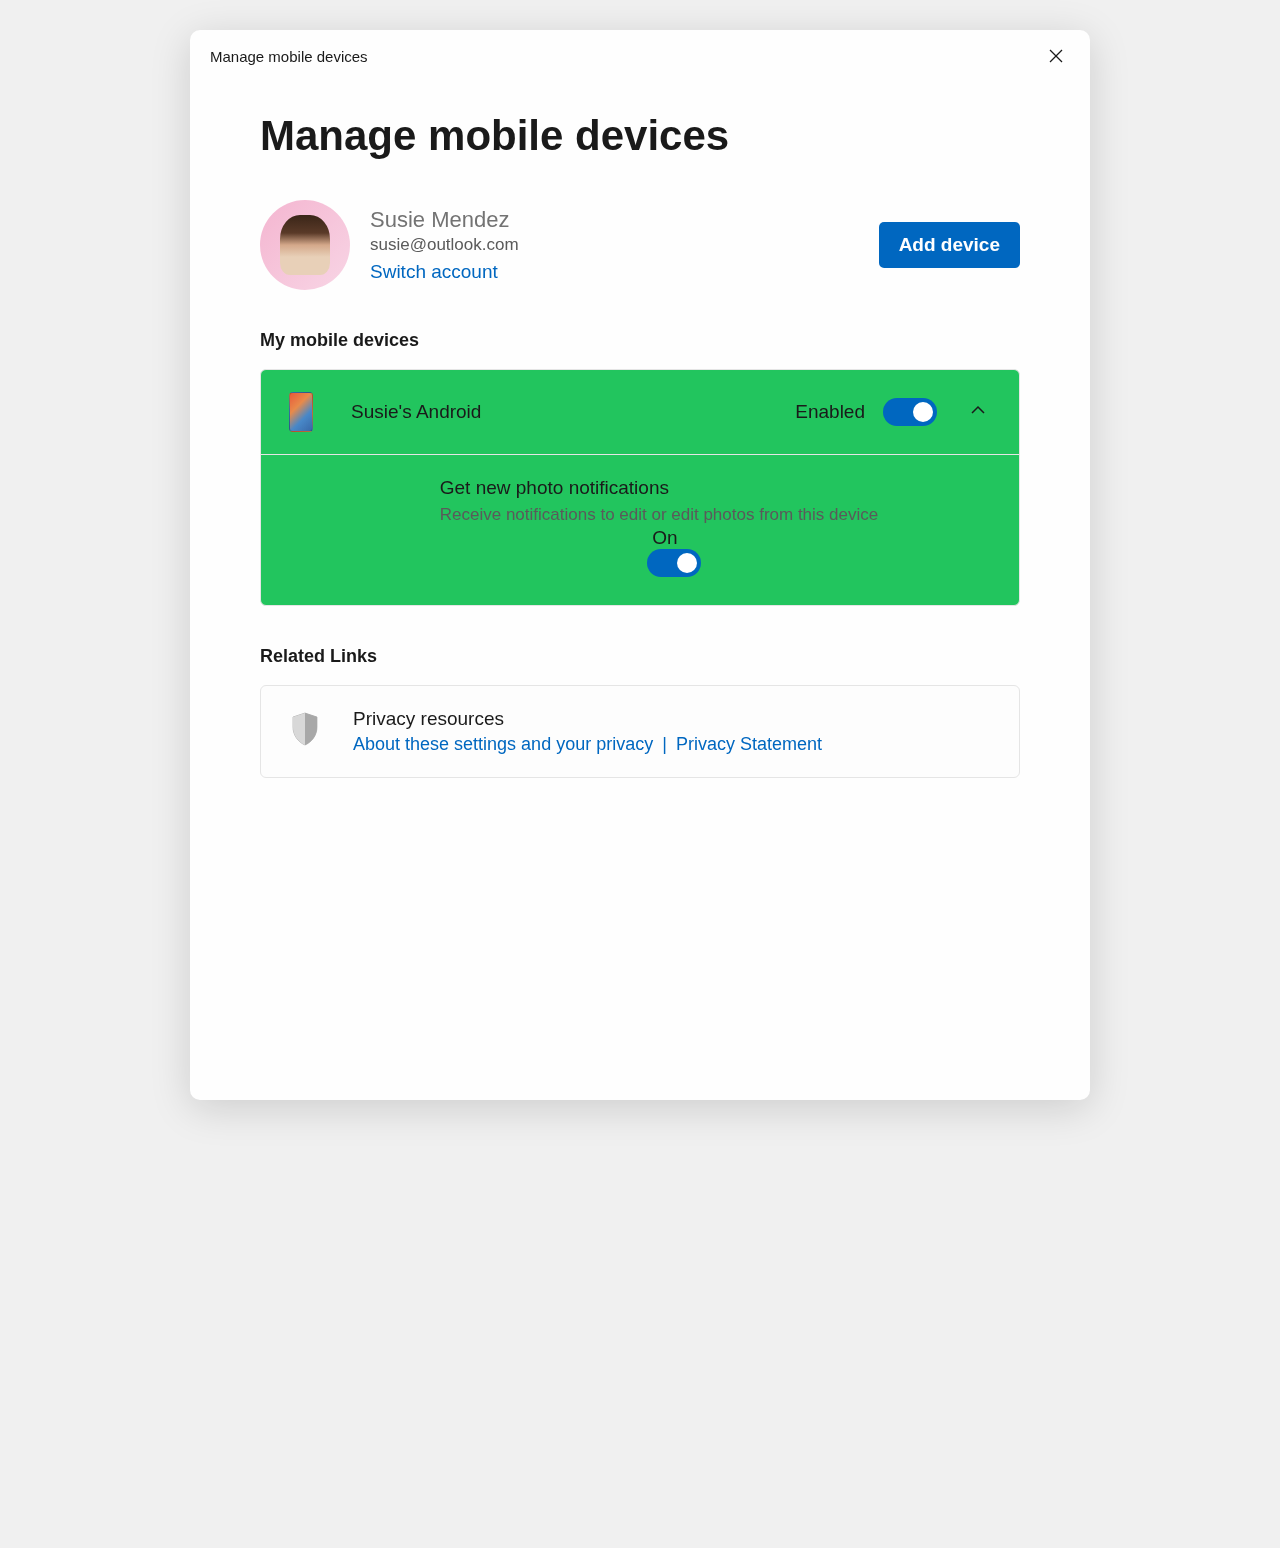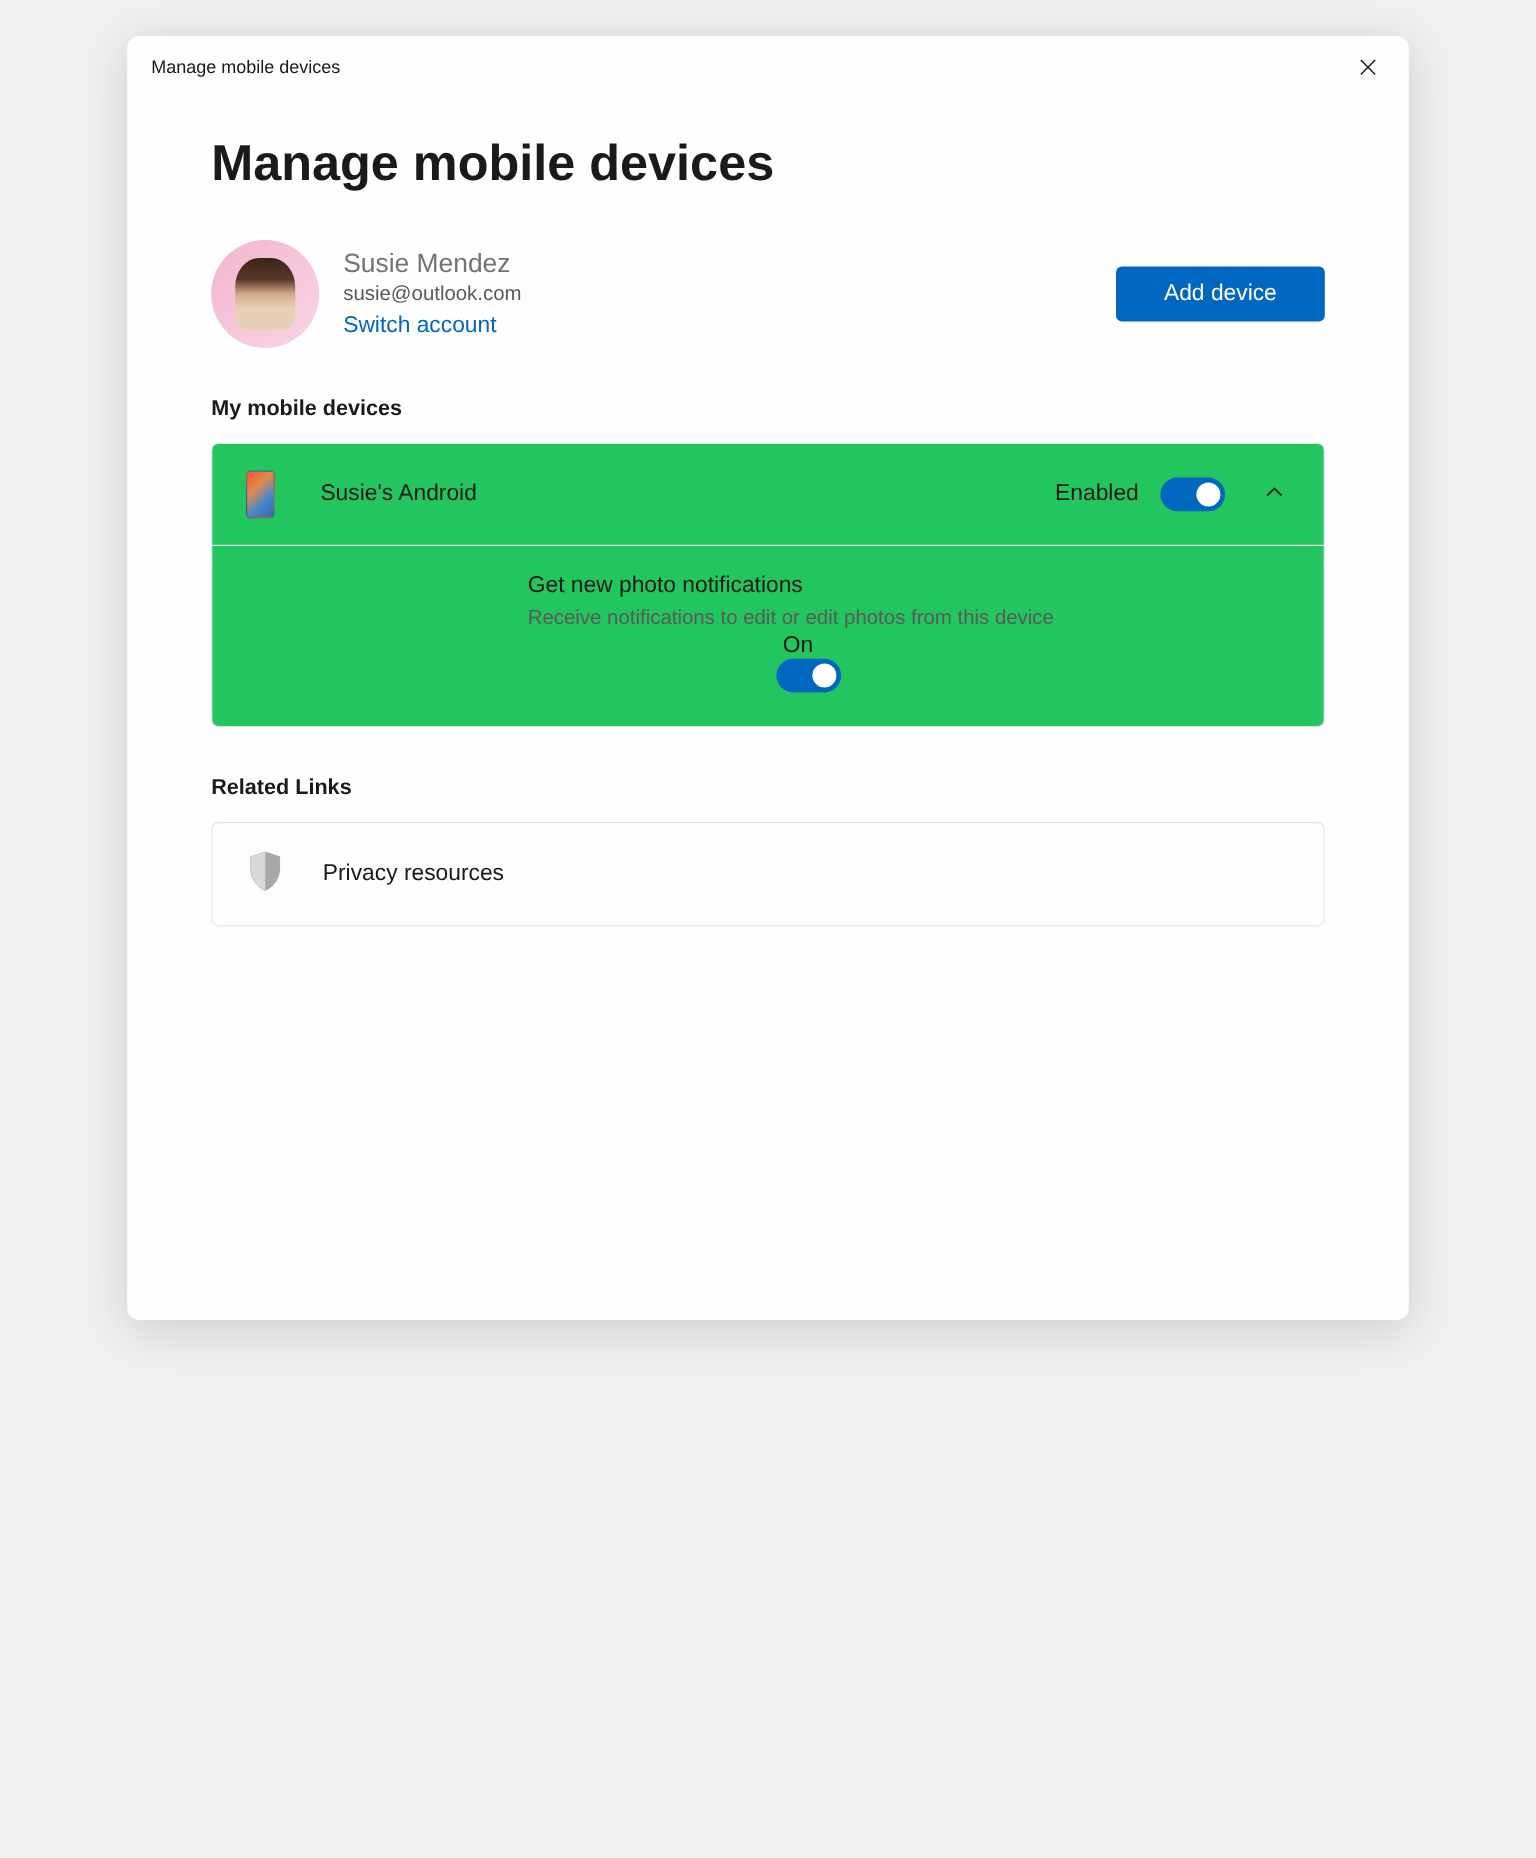--- a/index.html
+++ b/index.html
@@ -14,21 +14,21 @@
       display: flex;
       justify-content: center;
       align-items: flex-start;
       padding: 30px;
       min-height: 100vh;
     }
     
     .window {
       background: #fefefe;
       border-radius: 10px;
-      width: 1068px;
+      width: 900px;
       min-height: 1070px;
       box-shadow: 0 8px 40px rgba(0,0,0,0.15);
       overflow: hidden;
     }
     
     .titlebar {
       display: flex;
       justify-content: space-between;
       align-items: center;
       padding: 12px 20px;
@@ -120,25 +120,26 @@
       color: #0067c0;
       text-decoration: none;
       cursor: pointer;
       margin-top: 4px;
     }
     
     .add-device-button {
       background: #0067c0;
       color: white;
       border: none;
-      padding: 12px 40px;
+      padding: 12px 20px;
       font-size: 19px;
       border-radius: 5px;
       cursor: pointer;
       font-family: inherit;
+      font-weight: bold;
     }
     
     .section-heading {
       font-size: 18px;
       font-weight: 600;
       color: #1a1a1a;
       margin-bottom: 18px;
     }
     
     .card {
@@ -357,17 +358,22 @@
     <div class="privacy-card">
       <div class="shield-icon">
         <svg viewBox="0 0 32 36">
           <path d="M16 2 L28 6 L28 16 C28 24 23 31 16 34 C9 31 4 24 4 16 L4 6 Z" fill="#c8c8c8" stroke="#888" stroke-width="0.5"></path>
           <path d="M16 2 L28 6 L28 16 C28 24 23 31 16 34 L16 2 Z" fill="#a8a8a8"></path>
           <path d="M16 2 L16 34 C9 31 4 24 4 16 L4 6 Z" fill="#d8d8d8"></path>
         </svg>
       </div>
       <div class="privacy-text">
         <span class="privacy-title">Privacy resources</span>
+        <div class="privacy-links">
+          <a class="privacy-link">About these settings and your privacy</a>
+          <span class="link-separator">|</span>
+          <a class="privacy-link">Privacy Statement</a>
+        </div>
       </div>
     </div>
 
   </div>
 </div>
 
 </body></html>

